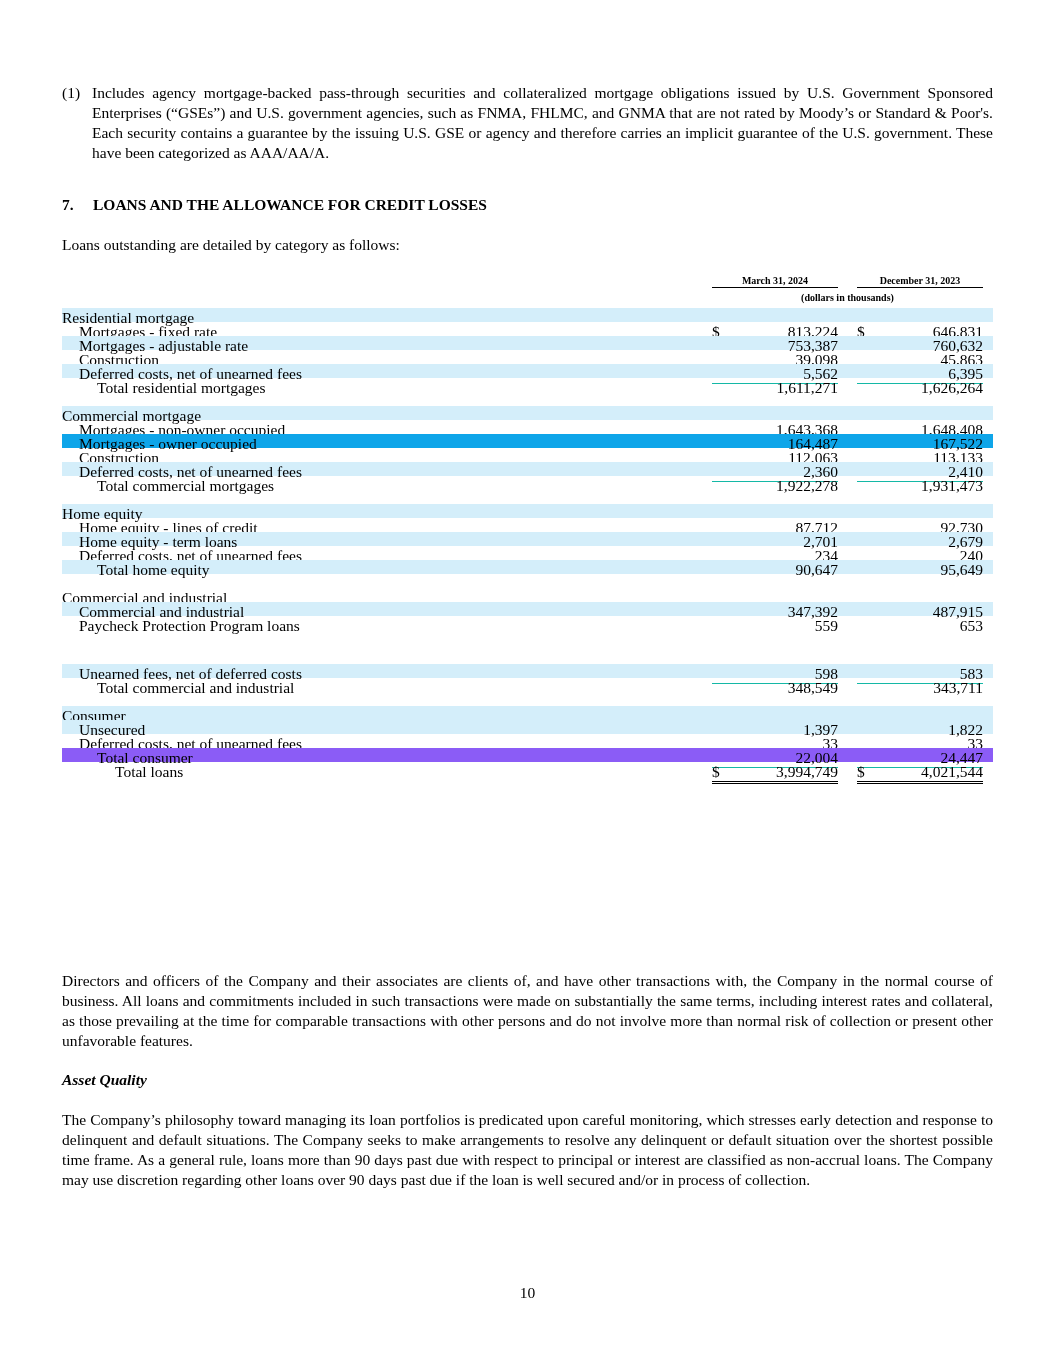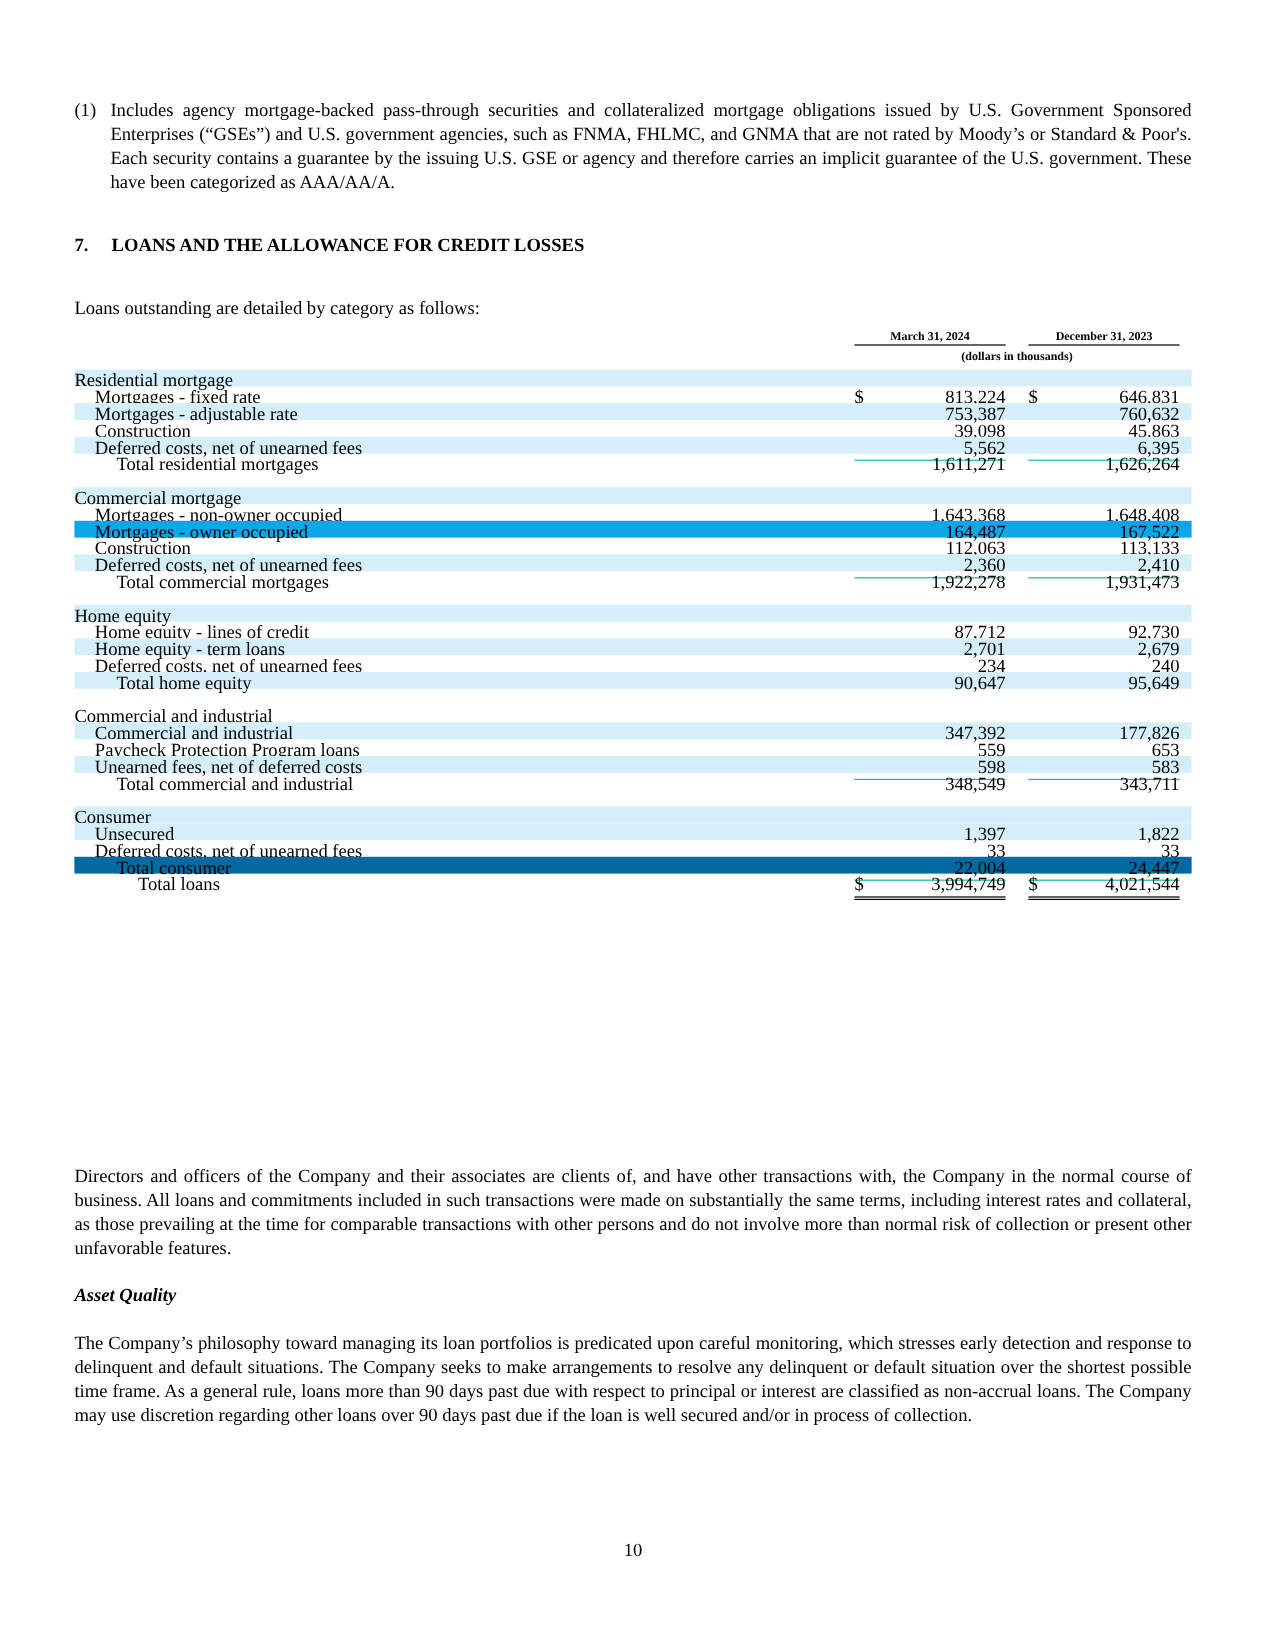--- a/index.html
+++ b/index.html
@@ -5,21 +5,21 @@
   html, body { margin: 0; padding: 0; background: #ffffff; }
   body {
     width: 1055px; height: 1365px; position: relative; overflow: hidden;
     font-family: "Liberation Serif", serif; color: #000; font-size: 15.5px;
   }
   .page { position: absolute; left: 62px; top: 0; width: 931px; }
   .footnote { position: absolute; top: 83px; left: 30px; width: 901px; line-height: 20px; text-align: justify; }
   .footnote .num { position: absolute; left: -30px; top: 0; }
   .section-heading { position: absolute; top: 196px; left: 0; font-weight: bold; font-size: 15.5px; }
   .section-heading .snum { display: inline-block; width: 31px; }
-  .intro { position: absolute; top: 236px; left: 0; margin-top: 13px; }
+  .intro { position: absolute; top: 236px; left: 0; }
 
   .col-hdr { position: absolute; top: 275px; font-weight: bold; font-size: 10px; text-align: center; border-bottom: 1px solid #000; padding-bottom: 1px; }
   .col-hdr.c1 { left: 650px; width: 126px; }
   .col-hdr.c2 { left: 795px; width: 126px; }
   .units { position: absolute; top: 292px; left: 650px; width: 271px; text-align: center; font-weight: bold; font-size: 10px; }
 
   .table { position: absolute; top: 308px; left: 0; width: 931px; }
   .row { position: relative; height: 14px; line-height: 20px; }
   .row.shade { background: #d4eefa; }
   .row .label { position: absolute; left: 0; white-space: nowrap; }
@@ -207,33 +207,33 @@
       </div>
       <div class="row indent0">
         <span class="label">Commercial and industrial</span>
       </div>
       <div class="row indent1 shade" style="background: rgb(212, 238, 250);">
         <span class="label">Commercial and industrial</span>
         <span class="cell c1">
           <span class="val">347,392</span>
         </span>
         <span class="cell c2">
-          <span class="val">177,826</span>
+          <span class="val">487,915</span>
         </span>
       </div>
       <div class="row indent1">
         <span class="label">Paycheck Protection Program loans</span>
         <span class="cell c1">
           <span class="val">559</span>
         </span>
         <span class="cell c2">
           <span class="val">653</span>
         </span>
       </div>
-      <div class="row indent1 shade" style="background: rgb(212, 238, 250);">
+      <div class="row indent1 shade" style="background: rgb(212, 238, 250); margin-top: 34px;">
         <span class="label">Unearned fees, net of deferred costs</span>
         <span class="cell c1 uline">
           <span class="val">598</span>
         </span>
         <span class="cell c2 uline">
           <span class="val">583</span>
         </span>
       </div>
       <div class="row indent2">
         <span class="label">Total commercial and industrial</span>
@@ -261,21 +261,21 @@
       </div>
       <div class="row indent1">
         <span class="label">Deferred costs, net of unearned fees</span>
         <span class="cell c1 uline">
           <span class="val">33</span>
         </span>
         <span class="cell c2 uline">
           <span class="val">33</span>
         </span>
       </div>
-      <div class="row indent2 shade" style="background: #0369a1; font-family: Liberation Serif, serif;">
+      <div class="row indent2 shade" style="background: #8b5cf6; font-family: Liberation Serif, serif;">
         <span class="label">Total consumer</span>
         <span class="cell c1 uline">
           <span class="val">22,004</span>
         </span>
         <span class="cell c2 uline">
           <span class="val">24,447</span>
         </span>
       </div>
       <div class="row indent3">
         <span class="label">Total loans</span>

